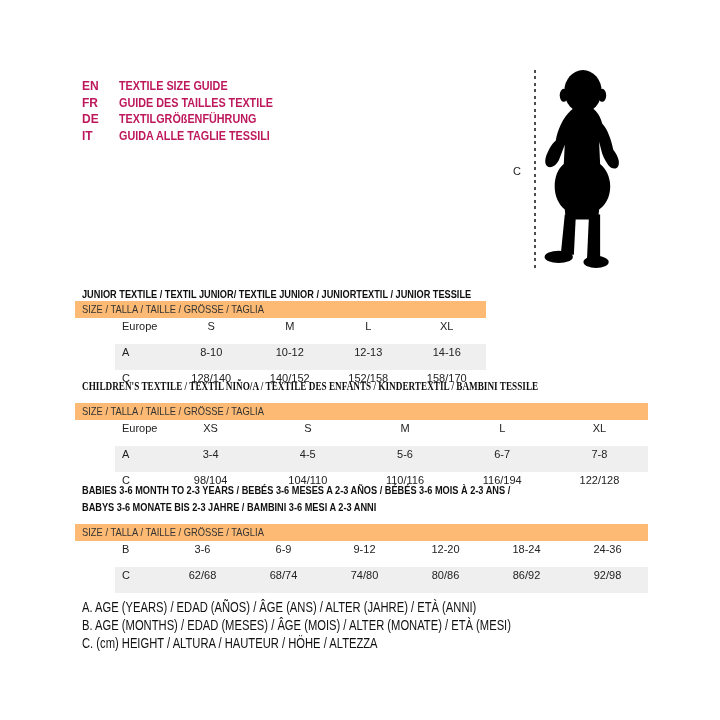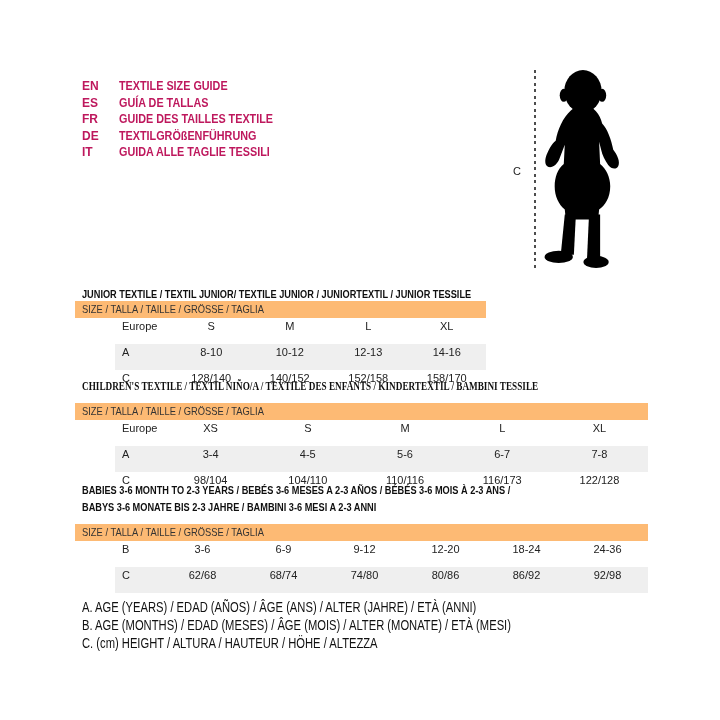--- a/index.html
+++ b/index.html
@@ -44,24 +44,20 @@
 </style>
 </head>
 <body>
 
 <main>
 
   <section class="lang-list">
     <div class="lang-row">
       <span class="lang-code">EN</span>
       <span class="cx90">TEXTILE SIZE GUIDE</span>
-    </div>
-    <div class="lang-row">
-      <span class="lang-code">ES</span>
-      <span class="cx90">GUÍA DE TALLAS</span>
     </div>
     <div class="lang-row">
       <span class="lang-code">FR</span>
       <span class="cx90">GUIDE DES TAILLES TEXTILE</span>
     </div>
     <div class="lang-row">
       <span class="lang-code">DE</span>
       <span class="cx90">TEXTILGRÖßENFÜHRUNG</span>
     </div>
     <div class="lang-row">
@@ -162,21 +158,21 @@
       <span class="tcell">4-5</span>
       <span class="tcell">5-6</span>
       <span class="tcell">6-7</span>
       <span class="tcell">7-8</span>
     </div>
     <div class="trow">
       <span class="tlabel">C</span>
       <span class="tcell">98/104</span>
       <span class="tcell">104/110</span>
       <span class="tcell">110/116</span>
-      <span class="tcell">116/173</span>
+      <span class="tcell">116/194</span>
       <span class="tcell">122/128</span>
     </div>
   </div>
 
   <div class="tbl-title" style="top:482px;">
     <div><span class="cx80">BABIES 3-6 MONTH TO 2-3 YEARS / BEBÉS 3-6 MESES A 2-3 AÑOS / BÉBÉS 3-6 MOIS À 2-3 ANS /</span></div>
     <div><span class="cx80">BABYS 3-6 MONATE BIS 2-3 JAHRE / BAMBINI 3-6 MESI A 2-3 ANNI</span></div>
   </div>
   <div class="tbl tbl-wide" style="top:524px;">
     <div class="thead">

